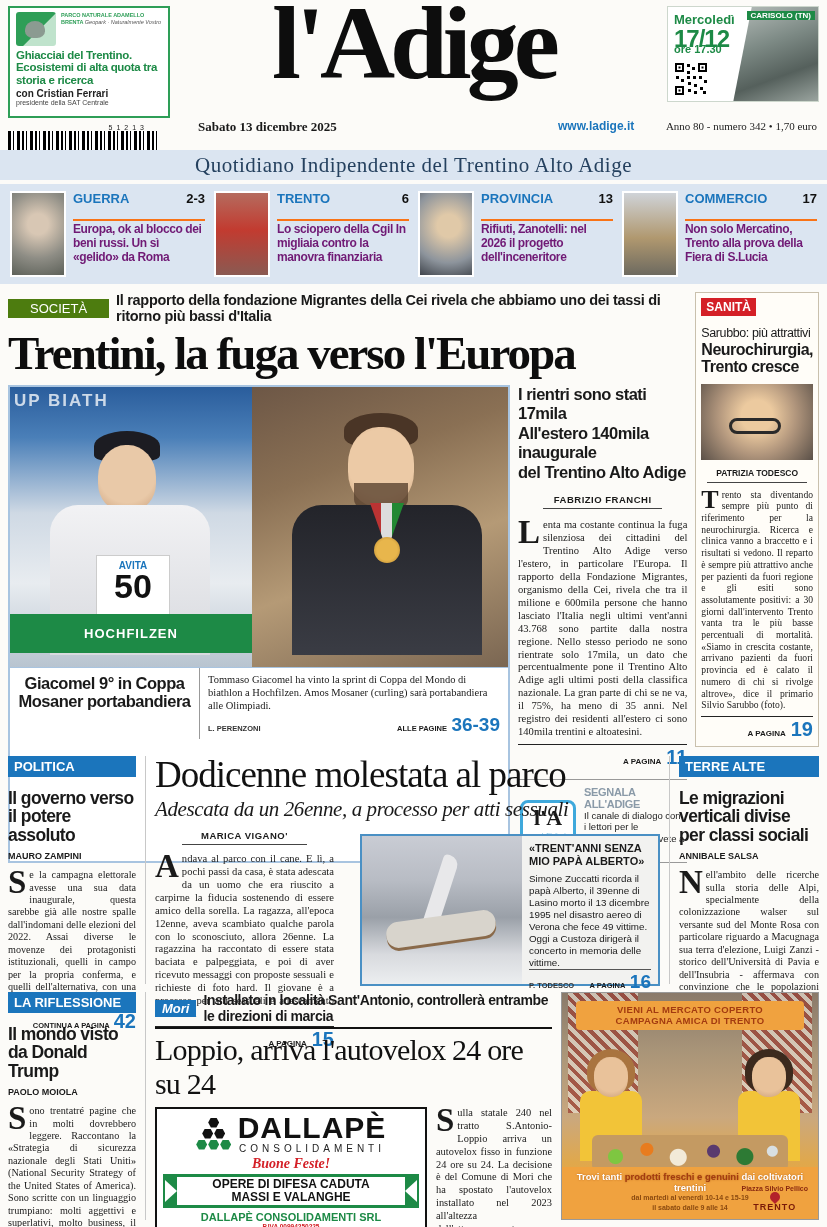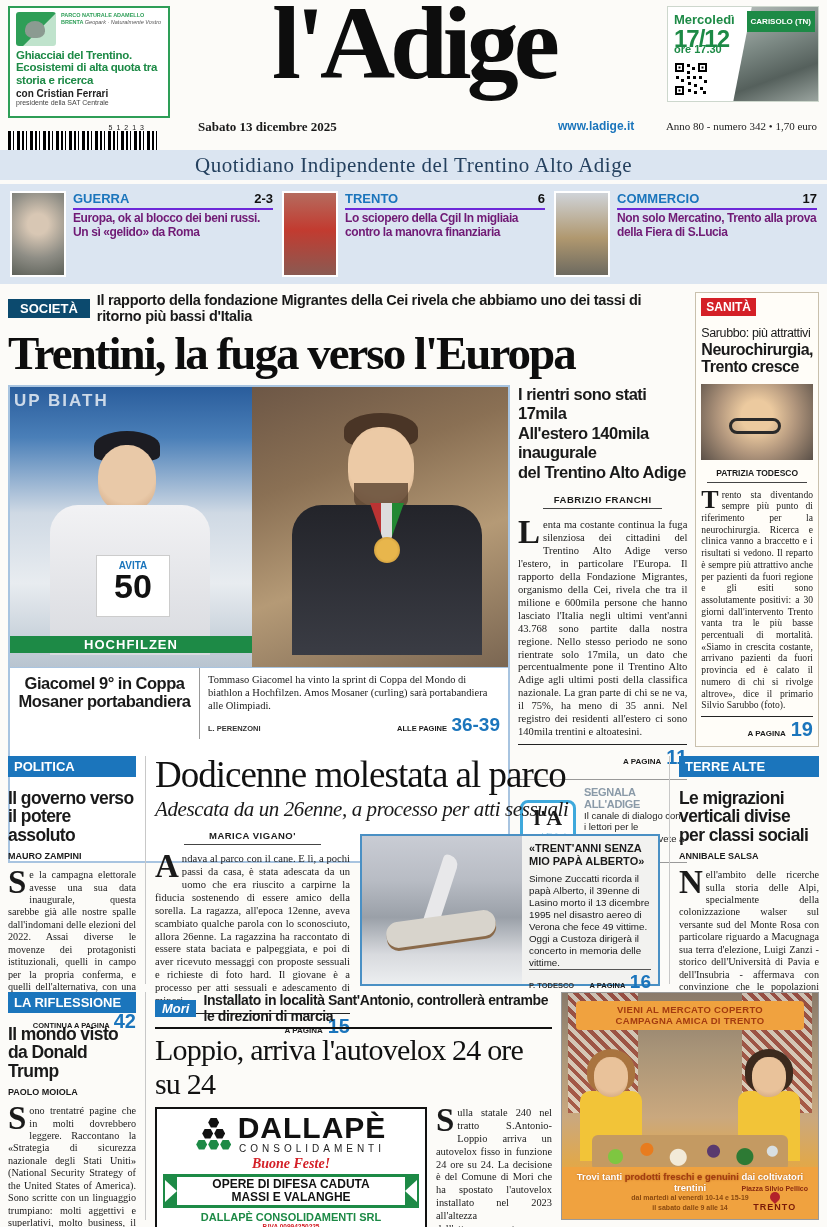--- a/index.html
+++ b/index.html
@@ -24,59 +24,59 @@
   .barcode-num { font-size:7.5px; letter-spacing:2px; }
   .masthead-title { position:absolute; left:0; right:0; top:-14px; text-align:center; font-family:"Liberation Serif", serif; font-weight:bold; font-size:104px; letter-spacing:-5px; line-height:1.1; color:#0d0d0d; }
   .masthead-date { position:absolute; left:198px; top:119px; font-family:"Liberation Serif", serif; font-weight:bold; font-size:13px; }
   .masthead-site { position:absolute; left:558px; top:119px; color:#1b75bc; font-weight:bold; font-size:12px; }
   .masthead-edition { position:absolute; right:10px; top:120px; font-family:"Liberation Serif", serif; font-size:11px; color:#222; }
   .event-box { position:absolute; right:8px; top:6px; width:152px; height:96px; background:#fff; border:1px solid #cdd7cd; overflow:hidden; }
   .event-photo { position:absolute; right:0; top:0; width:92px; height:100%; background:linear-gradient(160deg,#b9c0bd 0%,#7d8a85 40%,#55605c 70%,#9aa49f 100%); clip-path:polygon(28% 0,100% 0,100% 100%,8% 100%); }
   .event-day { position:absolute; left:6px; top:5px; color:#1d8a46; font-weight:bold; font-size:13px; }
   .event-date { position:absolute; left:6px; top:18px; color:#1d8a46; font-weight:bold; font-size:24px; letter-spacing:-1px; }
   .event-time { position:absolute; left:6px; top:36px; color:#1d8a46; font-weight:bold; font-size:11px; }
-  .event-place { position:absolute; right:3px; top:4px; background:#1d8a46; color:#fff; font-weight:bold; font-size:8px; padding:6px 4px; }
+  .event-place { position:absolute; right:3px; top:4px; background:#1d8a46; color:#fff; font-weight:bold; font-size:8px; padding:0 4px; }
   .qr { position:absolute; left:6px; bottom:5px; width:34px; height:34px; }
   .tagline-band { position:absolute; left:0; right:0; top:150px; height:30px; background:#dbe5f1; display:flex; align-items:center; justify-content:center; }
   .tagline { font-family:"Liberation Serif", serif; font-size:21px; color:#25415f; letter-spacing:0.5px; }
 
   
   .briefs { position:absolute; left:0; right:0; top:184px; height:100px; background:#dbe5f1; display:flex; gap:9px; padding:7px 10px; }
   .brief { display:flex; gap:7px; flex:1; }
   .brief-photo { width:56px; height:86px; border:2px solid #fff; flex:0 0 auto; }
   .bp-guerra { background:radial-gradient(circle at 50% 38%, #d8c7b4 18%, #8e8d85 60%, #5d6159 100%); }
   .bp-trento { background:linear-gradient(180deg,#b56b5e 0%, #c23b30 45%, #8a5a52 100%); }
   .bp-provincia { background:radial-gradient(circle at 55% 40%, #e0c9a8 20%, #8d949c 65%, #41464d 100%); }
   .bp-commercio { background:linear-gradient(180deg,#cfd3d8 0%, #b0986f 55%, #6d6a60 100%); }
   .brief-text { flex:1; }
-  .brief-head { display:flex; justify-content:space-between; border-bottom:2px solid #6d28d9; padding-bottom:2px; margin-bottom:2px; }
+  .brief-head { display:flex; justify-content:space-between; border-bottom:2px solid #f97316; padding-bottom:13px; margin-bottom:2px; }
   .brief-sec { color:#1b75bc; font-weight:bold; font-size:13px; }
   .brief-page { font-weight:bold; font-size:13px; color:#111; }
   .brief-body { font-size:12px; line-height:1.16; color:#701a75; letter-spacing:-0.4px; font-weight:bold; }
 
   
   .lead-wrap { position:absolute; left:8px; right:8px; top:292px; height:455px; display:flex; gap:8px; }
   .lead-main { flex:1; }
   .kicker-row { display:flex; align-items:center; gap:7px; }
-  .kicker-badge { background:#0c4a6e; color:#fff; font-weight:bold; font-size:13px; padding:2px 12px; }
+  .kicker-badge { background:#4d7c0f; color:#fff; font-weight:normal; font-size:13px; padding:2px 22px; }
   .kicker-text { font-weight:bold; font-size:14.5px; letter-spacing:-0.3px; }
   .lead-headline { font-family:"Liberation Serif", serif; font-weight:bold; font-size:47px; letter-spacing:-2px; line-height:1.0; margin-top:6px; color:#0d0d0d; }
   .lead-subhead { font-family:"Liberation Serif", serif; font-style:italic; font-size:23px; letter-spacing:-0.5px; margin-top:6px; padding-bottom:6px; border-bottom:1px solid #999; }
   .lead-row { display:flex; gap:8px; margin-top:8px; }
   .photo-block { width:502px; border:2px solid #a8c4e0; background:#fff; }
   .photos { display:flex; height:280px; }
   .photo-biathlon { position:relative; flex:0 0 242px; background:linear-gradient(180deg,#2a5d9c 0%,#4a7fb8 18%,#cfd9e4 45%,#e8ecf0 70%,#b8c4d0 100%); overflow:hidden; }
   .photo-banner { position:absolute; left:4px; top:4px; color:#e8eef5; font-weight:bold; font-size:17px; letter-spacing:2px; opacity:0.85; }
   .athlete-head { position:absolute; left:88px; top:58px; width:58px; height:66px; background:radial-gradient(circle at 50% 45%,#e9c9a8 60%,#caa07d 100%); border-radius:48% 48% 42% 42%; }
   .athlete-hat { position:absolute; left:84px; top:44px; width:66px; height:30px; background:#1c1c22; border-radius:50% 50% 20% 20%; }
   .athlete-body { position:absolute; left:40px; top:118px; width:160px; height:150px; background:linear-gradient(180deg,#f2f2f4 0%,#d8dadf 100%); border-radius:28px 28px 0 0; }
   .bib { position:absolute; left:86px; top:168px; width:74px; height:62px; background:#fff; border:1px solid #ccc; text-align:center; }
   .bib-sponsor { color:#1b75bc; font-weight:bold; font-size:10px; margin-top:4px; }
   .bib-number { font-weight:bold; font-size:34px; line-height:0.9; color:#111; }
-  .board { position:absolute; left:0; right:0; bottom:14px; background:#1d8a46; color:#fff; font-weight:bold; font-size:13px; text-align:center; padding:1px 0; letter-spacing:1px; }
+  .board { position:absolute; left:0; right:0; bottom:14px; background:#1d8a46; color:#fff; font-weight:bold; font-size:13px; text-align:center; padding:12px 0; letter-spacing:1px; }
   .photo-mosaner { position:relative; flex:1; background:linear-gradient(160deg,#6d5746 0%,#8a7054 30%,#b59a76 60%,#7a6652 100%); overflow:hidden; }
   .mos-head { position:absolute; left:96px; top:40px; width:66px; height:80px; background:radial-gradient(circle at 50% 45%,#eccaa6 60%,#c99f78 100%); border-radius:46% 46% 44% 44%; }
   .mos-hair { position:absolute; left:92px; top:26px; width:74px; height:34px; background:#4a3526; border-radius:50% 50% 30% 30%; }
   .mos-beard { position:absolute; left:102px; top:96px; width:54px; height:30px; background:#5a422f; border-radius:0 0 45% 45%; opacity:.8; }
   .mos-body { position:absolute; left:40px; top:118px; width:190px; height:150px; background:linear-gradient(180deg,#23242a 0%,#3a3c44 100%); border-radius:30px 30px 0 0; }
   .mos-medal { position:absolute; left:122px; top:150px; width:26px; height:26px; background:radial-gradient(circle,#e8b64c 55%,#b3812c 100%); border-radius:50%; }
   .mos-ribbon { position:absolute; left:118px; top:116px; width:34px; height:38px; background:linear-gradient(90deg,#b33 33%,#ddd 33% 66%,#283 66%); clip-path:polygon(0 0,100% 0,60% 100%,40% 100%); }
   .caption-row { display:flex; border-top:1px solid #a8c4e0; }
   .caption-title { flex:0 0 190px; padding:6px 8px; text-align:center; font-weight:bold; font-size:16.5px; letter-spacing:-0.5px; line-height:1.1; border-right:1px solid #999; }
   .caption-text-wrap { flex:1; padding:5px 8px 3px; }
@@ -118,21 +118,21 @@
   .side-col { flex:0 0 128px; display:flex; flex-direction:column; }
   .side-headline { font-weight:bold; font-size:17.5px; letter-spacing:-0.6px; line-height:1.05; margin-top:12px; }
   .side-byline { font-weight:bold; font-size:9px; margin:7px 0 8px; }
   .side-body { font-family:"Liberation Serif", serif; font-size:10.2px; line-height:1.22; text-align:justify; }
   .contline { display:flex; justify-content:flex-end; align-items:baseline; gap:4px; margin-top:4px; }
   .contline .lbl { font-size:7.5px; font-weight:bold; }
   .contline .num { color:#1b75bc; font-weight:bold; font-size:20px; }
   .cronaca { flex:1; }
   .cronaca-headline { font-family:"Liberation Serif", serif; font-size:37px; letter-spacing:-1px; line-height:1.0; color:#111; }
   .cronaca-subhead { font-family:"Liberation Serif", serif; font-style:italic; font-size:21px; letter-spacing:-0.4px; margin-top:4px; }
-  .cronaca-row { display:flex; gap:10px; margin-top:4px; }
+  .cronaca-row { display:flex; gap:26px; margin-top:4px; }
   .cronaca-left { flex:1; }
   .cronaca .byline { margin:4px auto 8px; }
   .sidebox { flex:0 0 300px; border:2px solid #4a90c4; background:#fff; display:flex; height:152px; margin-top:8px; }
   .sidebox-photo { flex:0 0 160px; background:linear-gradient(180deg,#c9ccd4 0%,#b8bcc4 30%,#9aa0a8 55%,#d8dade 80%,#eceef0 100%); position:relative; overflow:hidden; }
   .plane-tail { position:absolute; left:70px; top:18px; width:16px; height:80px; background:#e8e8ea; transform:rotate(18deg); border-radius:4px 10px 0 0; }
   .plane-body { position:absolute; left:24px; top:80px; width:110px; height:26px; background:#d8d4cc; transform:rotate(-8deg); border-radius:12px; box-shadow:0 3px 0 #8a6a4a; }
   .sidebox-text { flex:1; padding:6px 7px; background:#f2f2f0; display:flex; flex-direction:column; }
   .sidebox-title { font-weight:bold; font-size:11px; line-height:1.15; }
   .sidebox-body { font-size:9.8px; line-height:1.22; margin-top:6px; flex:1; }
   .sidebox-foot { display:flex; justify-content:space-between; align-items:baseline; border-top:1px solid #555; padding-top:1px; }
@@ -276,20 +276,30 @@
       <div class="brief-photo bp-trento"></div>
       <div class="brief-text">
         <div class="brief-head">
           <span class="brief-sec">TRENTO</span>
           <span class="brief-page">6</span>
         </div>
         <div class="brief-body">Lo sciopero della Cgil In migliaia contro la manovra finanziaria</div>
       </div>
     </div>
     <div class="brief">
+      <div class="brief-photo bp-provincia"></div>
+      <div class="brief-text">
+        <div class="brief-head">
+          <span class="brief-sec">PROVINCIA</span>
+          <span class="brief-page">13</span>
+        </div>
+        <div class="brief-body">Rifiuti, Zanotelli: nel 2026 il progetto dell'inceneritore</div>
+      </div>
+    </div>
+    <div class="brief">
       <div class="brief-photo bp-commercio"></div>
       <div class="brief-text">
         <div class="brief-head">
           <span class="brief-sec">COMMERCIO</span>
           <span class="brief-page">17</span>
         </div>
         <div class="brief-body">Non solo Mercatino, Trento alla prova della Fiera di S.Lucia</div>
       </div>
     </div>
   </div>

